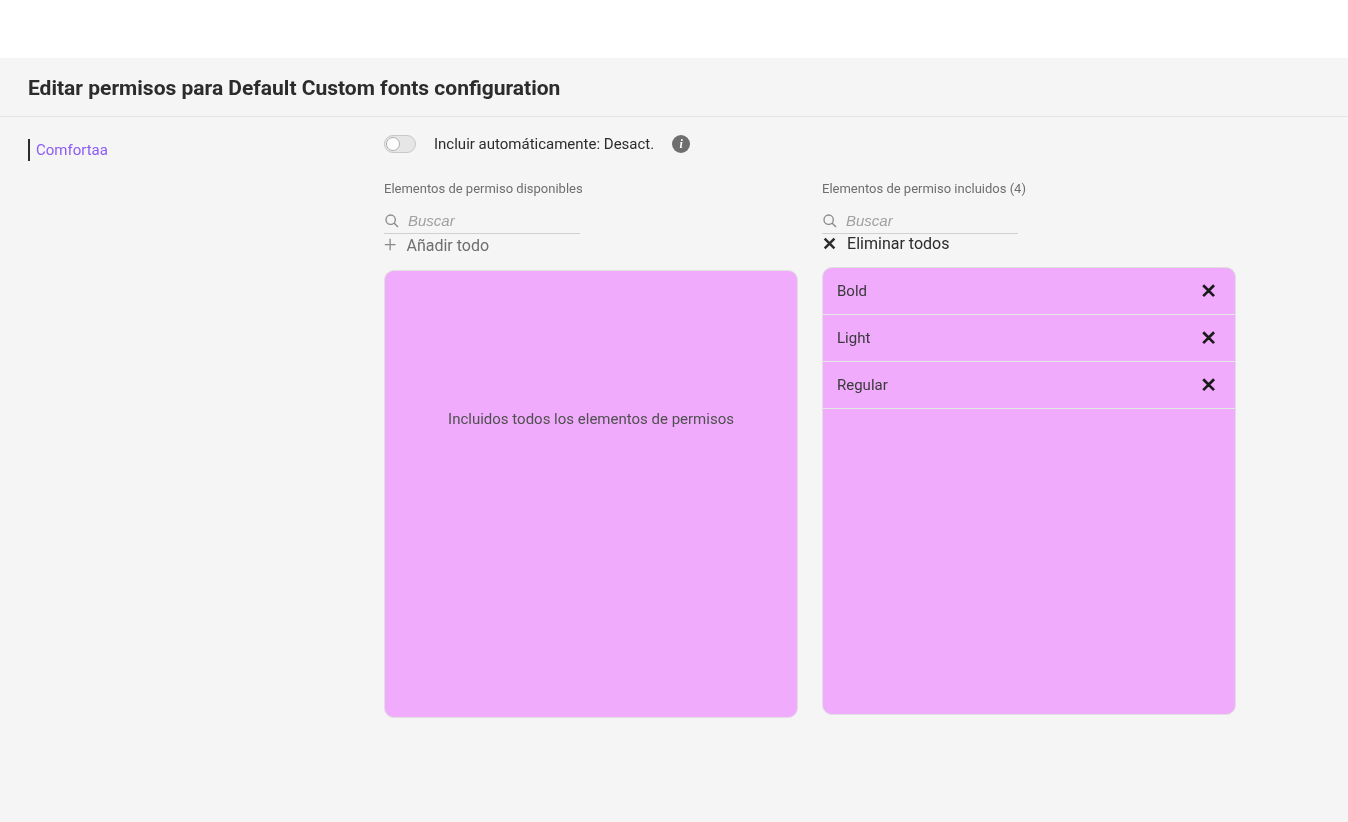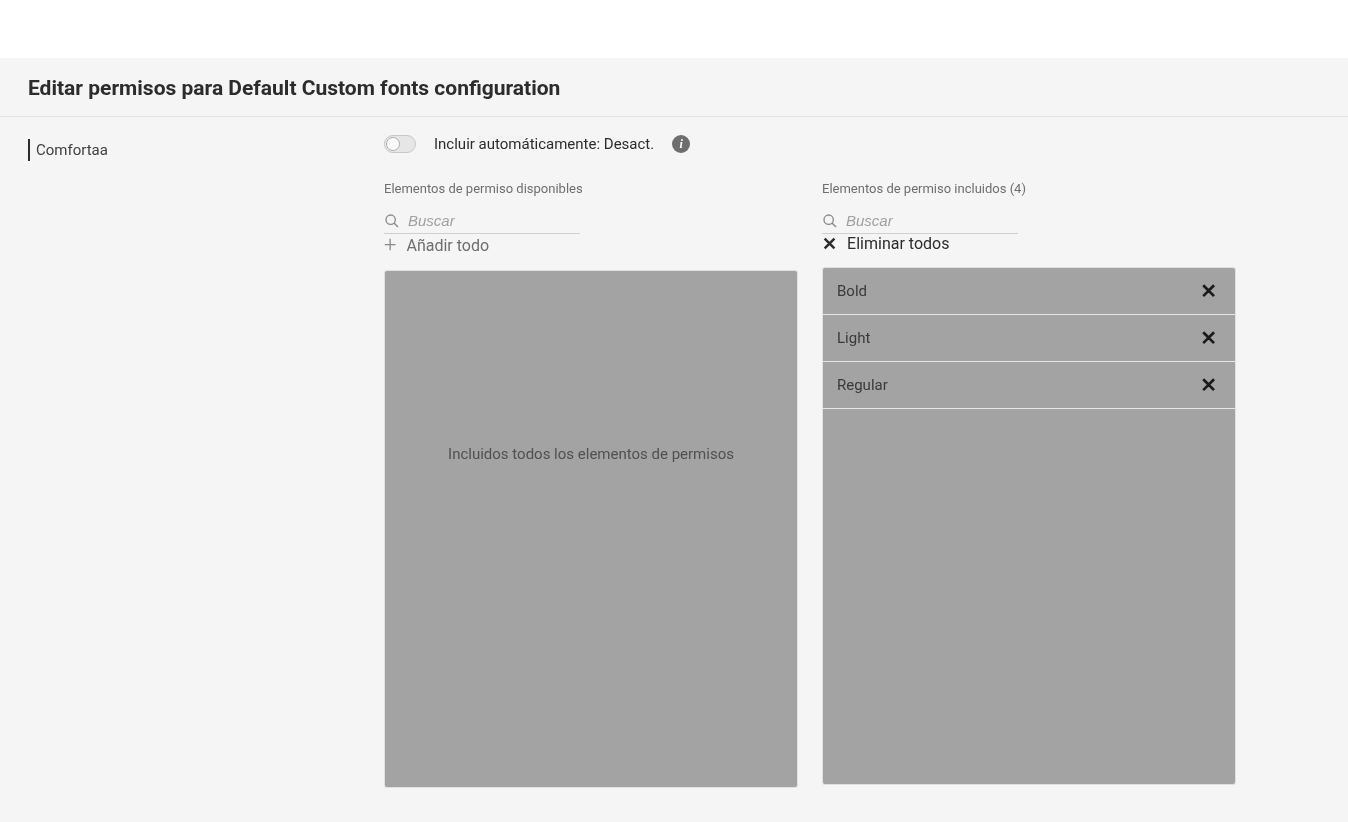--- a/index.html
+++ b/index.html
@@ -28,21 +28,21 @@
     padding-top: 18px;
   }
   .sidebar {
     width: 384px;
     padding-left: 28px;
   }
   .sidebar-item {
     display: flex;
     align-items: center;
     font-size: 15px;
-    color: #404040;
+    color: #8b5cf6;
     position: relative;
     padding: 6px 0 6px 8px;
     cursor: pointer;
   }
   .sidebar-item::before {
     content: "";
     position: absolute;
     left: 0;
     top: 4px;
     bottom: 4px;
@@ -144,23 +144,23 @@
     font-size: 16px;
     color: #6e6e6e;
     cursor: pointer;
     user-select: none;
   }
   .action-btn.dark { color: #2c2c2c; }
   .plus-icon { font-size: 22px; line-height: 1; color: #8a8a8a; font-weight: 300; }
   .x-icon-large { font-size: 18px; font-weight: 700; color: #2c2c2c; line-height: 1; }
   .panel {
     border: 1px solid #e0e0e0;
-    background: #a3a3a3;
-    height: 518px;
-    border-radius: 3px;
+    background: #f0abfc;
+    height: 448px;
+    border-radius: 10px;
     overflow: hidden;
   }
   .panel-empty {
     display: flex;
     align-items: center;
     justify-content: center;
     text-align: center;
     padding: 0 60px;
     height: 100%;
     color: #505050;

